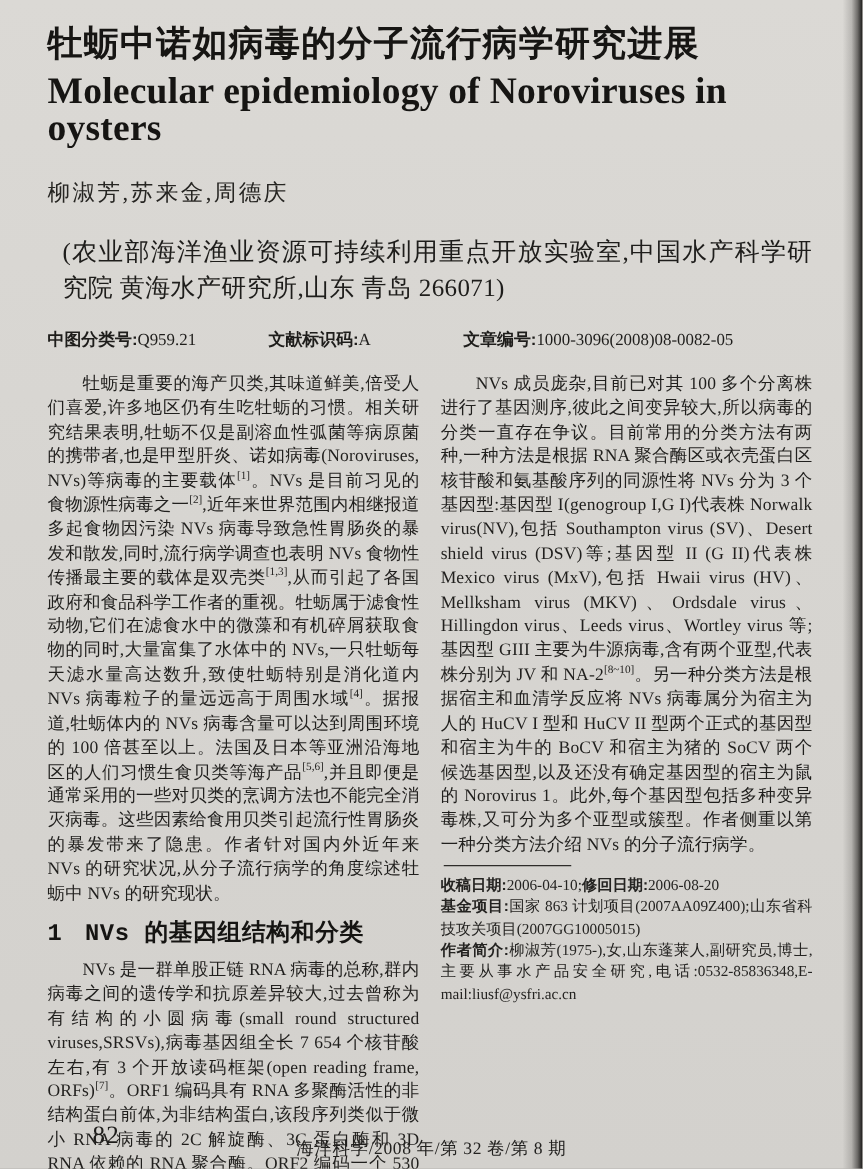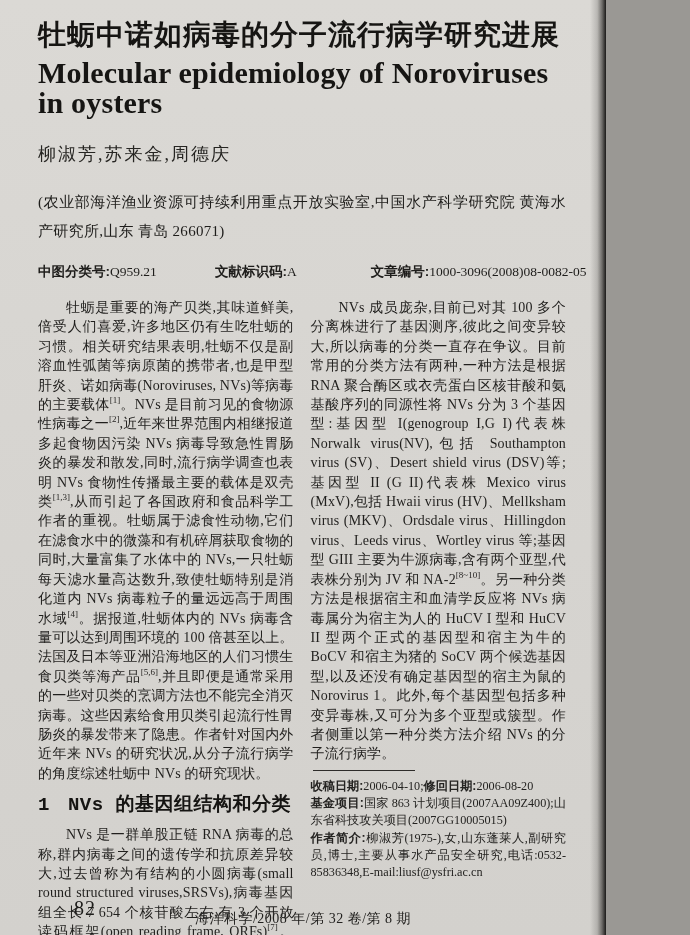--- a/index.html
+++ b/index.html
@@ -3,21 +3,21 @@
 <meta charset="utf-8">
 <style>
   * { margin: 0; padding: 0; box-sizing: border-box; }
   html, body { width: 690px; }
   body {
     font-family: "Liberation Serif", "DejaVu Serif", serif;
     background: #9a9894;
   }
   .page {
     position: relative;
-    width: 606px;
+    width: 690px;
     height: 935px;
     background: linear-gradient(180deg, #dbd9d5 0%, #d7d5d1 45%, #d3d1cd 100%);
     color: #1e1d1b;
     overflow: hidden;
     padding: 14px 40px 0 38px;
   }
   
   .scan-shadow {
     position: absolute; top: 0; right: 0; bottom: 0; width: 16px;
     background: linear-gradient(to right, rgba(30,28,26,0) 0%, rgba(30,28,26,0.18) 45%, rgba(22,20,18,0.55) 75%, rgba(10,9,8,0.92) 100%);
@@ -43,25 +43,25 @@
     color: #161513;
   }
   .authors {
     font-size: 18px;
     letter-spacing: 2px;
     line-height: 24px;
     margin: 0 0 22px 0;
     color: #262522;
   }
   .affiliation {
-    font-size: 15px;
+    font-size: 20px;
     line-height: 29px;
     text-align: justify;
     letter-spacing: 0.3px;
-    margin: 0 0 16px 0;
+    margin: 0 0 16px 12px;
     max-width: 628px;
   }
   .meta-line {
     display: flex;
     align-items: baseline;
     font-size: 13.5px;
     line-height: 20px;
     margin: 0 0 16px 0;
     white-space: nowrap;
     text-align: center;

